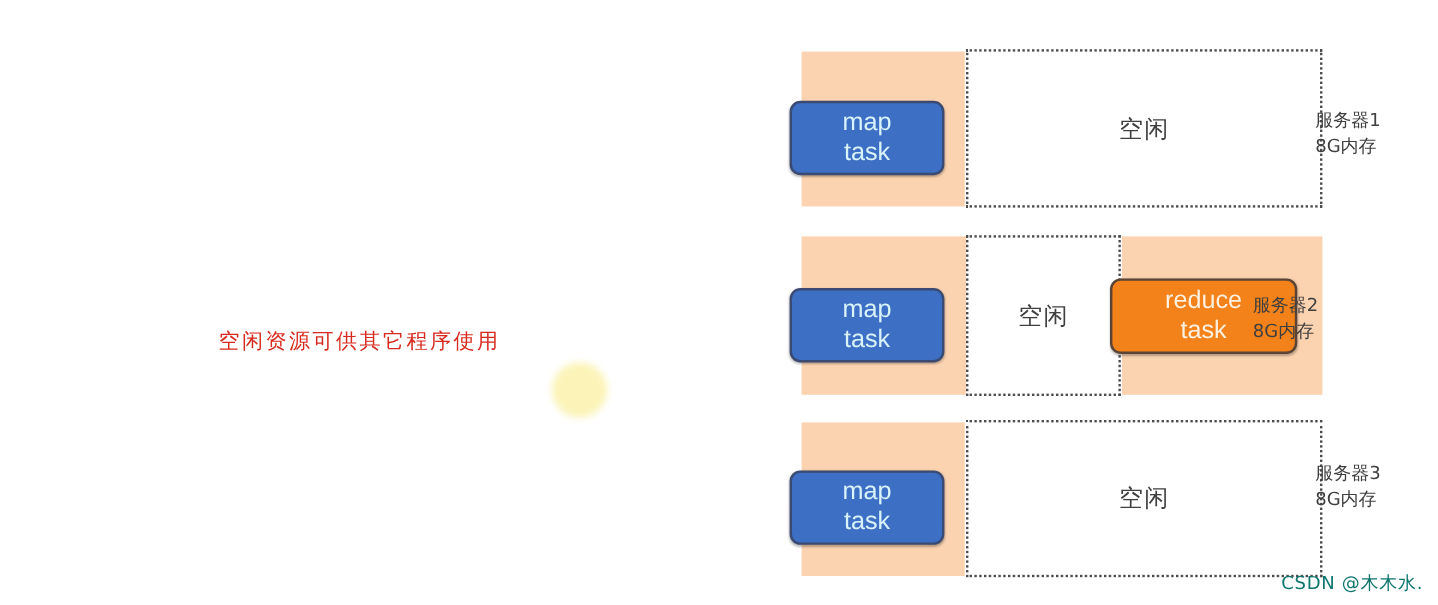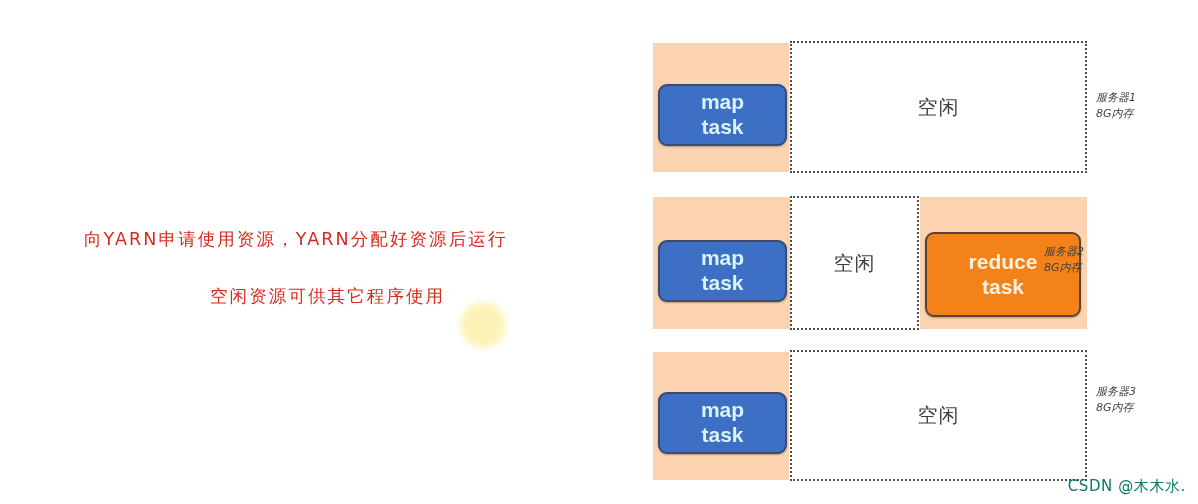--- a/index.html
+++ b/index.html
@@ -28,22 +28,21 @@
     letter-spacing: 2.1px;
     white-space: nowrap;
     font-family: "DejaVu Sans", "Liberation Sans", sans-serif;
   }
   #note-line-1 {
     left: 84px;
     top: 227px;
   }
   #note-line-2 {
     left: 182px;
-    top: 284px;
-    margin-left: 28px;
+    top: 272px;
   }
 
   .highlight-dot {
     position: absolute;
     left: 460px;
     top: 302px;
     width: 46px;
     height: 46px;
     border-radius: 50%;
     background: #fbf3b4;
@@ -54,20 +53,21 @@
   
   .server-row {
     position: absolute;
     left: 653px;
   }
   .seg {
     position: absolute;
     top: 0;
     height: 100%;
     box-sizing: border-box;
+    margin-left: 15px;
   }
   .seg-busy {
     background: #fbd3b0;
   }
   .seg-idle {
     background: #ffffff;
     border: 2px dotted #4d4d4d;
     display: flex;
     align-items: center;
     justify-content: center;
@@ -83,60 +83,57 @@
     position: absolute;
     box-sizing: border-box;
     border-radius: 9px;
     display: flex;
     flex-direction: column;
     align-items: center;
     justify-content: center;
     line-height: 1.18;
     font-size: 21px;
     box-shadow: 0 1px 2px rgba(0,0,0,0.28);
-    font-weight: bold;
   }
   .task-map {
     background: #3d6fc4;
     border: 2px solid #3a4a72;
     color: #d9f3fb;
   }
   .task-reduce {
     background: #f3821a;
     border: 2px solid #5b4436;
     color: #fdf0df;
   }
 
   .server-label {
     position: absolute;
     color: #3f3f3f;
-    font-size: 11px;
+    font-size: 15px;
     line-height: 1.45;
     white-space: nowrap;
     font-family: "DejaVu Sans", "Liberation Sans", sans-serif;
-    font-style: italic;
   }
 
   .watermark {
     position: absolute;
     right: 12px;
     bottom: 8px;
     color: #0f766e;
     font-size: 15px;
     letter-spacing: 0.6px;
     font-family: "DejaVu Sans", "Liberation Sans", sans-serif;
     white-space: nowrap;
   }
 </style>
 </head>
 <body>
 
 <div id="canvas">
 
-  <div class="note-line" id="note-line-1">向YARN申请使用资源，YARN分配好资源后运行</div>
   <div class="note-line" id="note-line-2">空闲资源可供其它程序使用</div>
 
   <div class="highlight-dot"></div>
 
   <div class="server-row" style="top:41px; width:434px; height:132px;">
     <div class="seg seg-busy" style="left:0px; top:2px; width:136px; height:129px;"></div>
     <div class="seg seg-idle" style="left:137px; top:0px; width:297px; height:132px;">
       <span class="idle-label">空闲</span>
     </div>
     <div class="task-box task-map" style="left:5px; top:43px; width:129px; height:62px;">
@@ -152,21 +149,21 @@
   <div class="server-row" style="top:196px; width:434px; height:134px;">
     <div class="seg seg-busy" style="left:0px; top:1px; width:137px; height:132px;"></div>
     <div class="seg seg-idle" style="left:137px; top:0px; width:129px; height:134px;">
       <span class="idle-label">空闲</span>
     </div>
     <div class="seg seg-busy" style="left:267px; top:1px; width:167px; height:132px;"></div>
     <div class="task-box task-map" style="left:5px; top:44px; width:129px; height:62px;">
       <span>map</span>
       <span>task</span>
     </div>
-    <div class="task-box task-reduce" style="left:272px; top:36px; width:156px; height:85px;">
+    <div class="task-box task-reduce" style="left:272px; top:36px; width:156px; height:63px;">
       <span>reduce</span>
       <span>task</span>
     </div>
   </div>
   <div class="server-label" style="left:1044px; top:244px;">
     <div>服务器2</div>
     <div>8G内存</div>
   </div>
 
   <div class="server-row" style="top:350px; width:434px; height:131px;">

